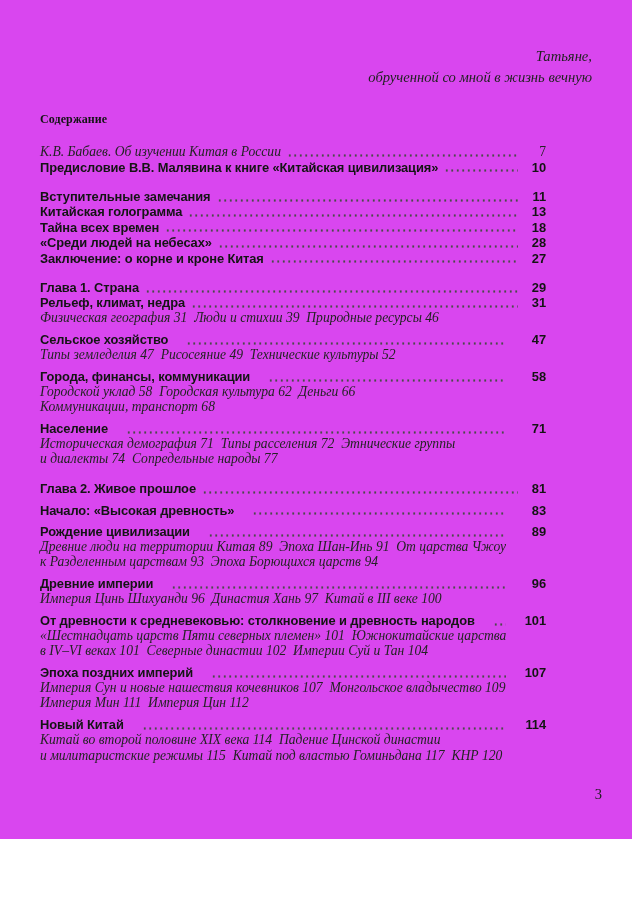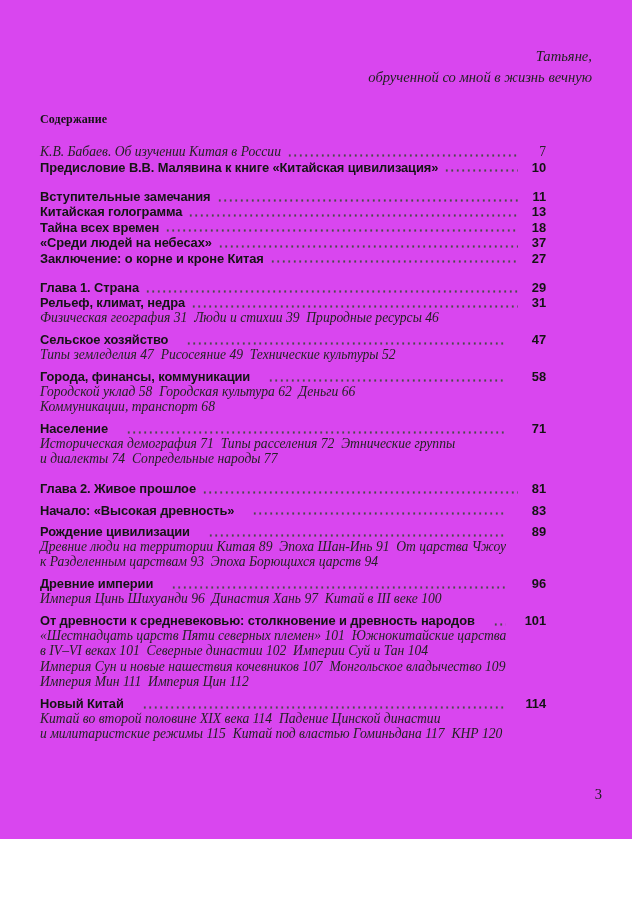--- a/index.html
+++ b/index.html
@@ -105,21 +105,21 @@
         <span class="toc-page">13</span>
       </div>
       <div class="toc-line bold">
         <span class="toc-text">Тайна всех времен</span>
         <span class="leader"></span>
         <span class="toc-page">18</span>
       </div>
       <div class="toc-line bold">
         <span class="toc-text">«Среди людей на небесах»</span>
         <span class="leader"></span>
-        <span class="toc-page">37</span>
+        <span class="toc-page">28</span>
       </div>
       <div class="toc-line bold">
         <span class="toc-text">Заключение: о корне и кроне Китая</span>
         <span class="leader"></span>
         <span class="toc-page">27</span>
       </div>
       <div class="toc-line bold gap-large">
         <span class="toc-text">Глава 1. Страна</span>
         <span class="leader"></span>
         <span class="toc-page">29</span>
@@ -195,20 +195,25 @@
         <span class="toc-text">От древности к средневековью: столкновение и древность народов</span>
         <span class="leader"></span>
         <span class="toc-page">101</span>
       </div>
       <div class="toc-line sub">
         <span class="toc-text">«Шестнадцать царств Пяти северных племен» 101  Южнокитайские царства</span>
       </div>
       <div class="toc-line sub">
         <span class="toc-text">в IV–VI веках 101  Северные династии 102  Империи Суй и Тан 104</span>
       </div>
+      <div class="toc-line bold gap-small">
+        <span class="toc-text">Эпоха поздних империй</span>
+        <span class="leader"></span>
+        <span class="toc-page">107</span>
+      </div>
       <div class="toc-line sub">
         <span class="toc-text">Империя Сун и новые нашествия кочевников 107  Монгольское владычество 109</span>
       </div>
       <div class="toc-line sub">
         <span class="toc-text">Империя Мин 111  Империя Цин 112</span>
       </div>
       <div class="toc-line bold gap-small">
         <span class="toc-text">Новый Китай</span>
         <span class="leader"></span>
         <span class="toc-page">114</span>

